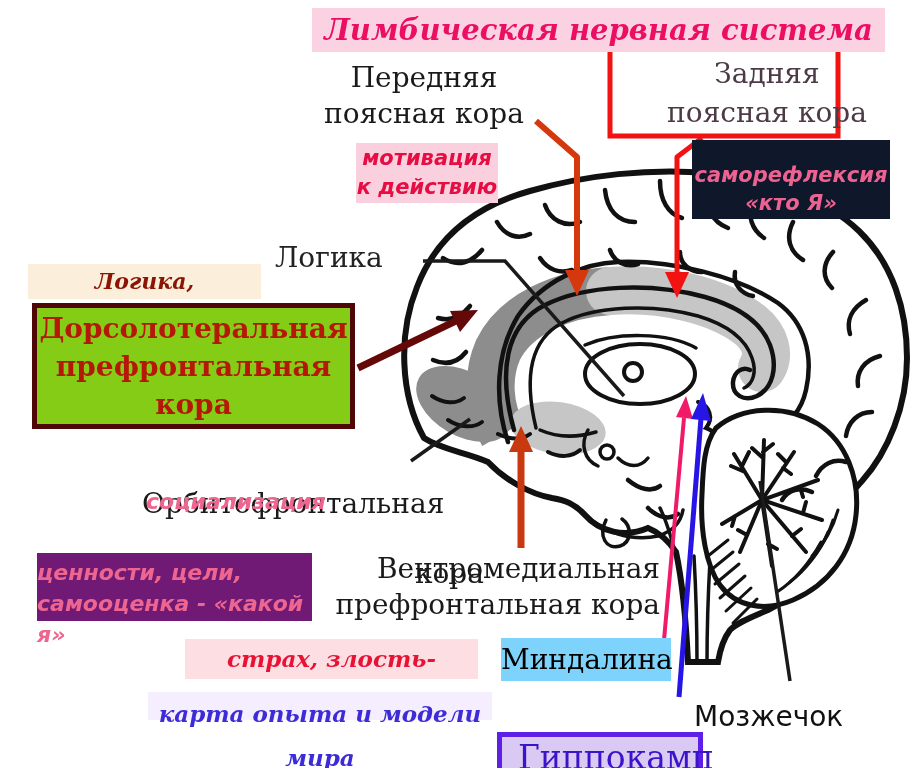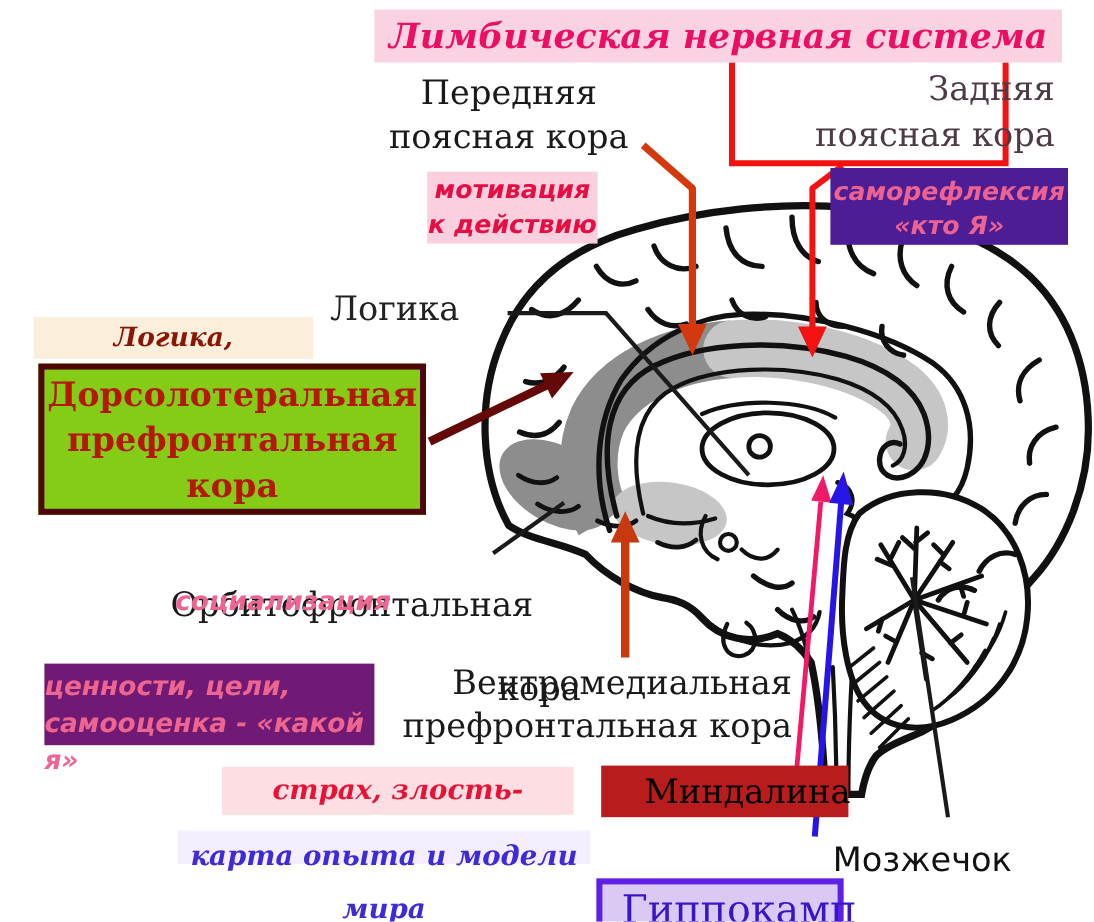--- a/index.html
+++ b/index.html
@@ -6,41 +6,41 @@
   body{width:912px;height:768px;position:relative;background:#ffffff;overflow:hidden;
        font-family:"DejaVu Serif",serif;}
   svg{position:absolute;left:0;top:0;z-index:1;}
   .label{position:absolute;z-index:2;white-space:pre-line;}
   .serif{font-family:"DejaVu Serif","Liberation Serif",serif;}
   .sans{font-family:"DejaVu Sans","Liberation Sans",sans-serif;}
 
   .title{left:312px;top:8px;width:573px;height:44px;line-height:44px;text-align:center;
          font-style:italic;font-weight:bold;font-size:29px;color:#EB0E62;background:#FBD2E2;}
   .lbl-ant{left:314px;top:60px;width:220px;text-align:center;font-size:28px;line-height:36px;color:#1A1A1A;}
-  .lbl-post{left:612px;top:54px;width:224px;text-align:right;font-size:28px;line-height:39px;color:#4C3A46;padding-left:43px;}
+  .lbl-post{left:612px;top:54px;width:224px;text-align:center;font-size:28px;line-height:39px;color:#4C3A46;padding-left:43px;}
   .note-motivation{left:356px;top:143px;width:142px;height:59px;background:#FBD0DE;color:#E50D42;
          font-style:italic;font-weight:bold;font-size:21px;text-align:center;line-height:29px;padding-top:1px;}
-  .note-selfref{left:692px;top:140px;width:198px;height:58px;background:#4c1d95;color:#ED6290;
-         font-style:italic;font-weight:bold;font-size:21px;text-align:center;line-height:28px;padding-top:6px;}
+  .note-selfref{left:692px;top:140px;width:198px;height:58px;background:#0f172a;color:#ED6290;
+         font-style:italic;font-weight:bold;font-size:21px;text-align:center;line-height:28px;padding-top:21px;}
   .lbl-thalamus{left:275px;top:241px;width:160px;font-size:28px;color:#222;}
   .note-logic{left:28px;top:264px;width:233px;height:35px;background:#FBEEDA;color:#8A1503;
          font-style:italic;font-weight:bold;font-size:22px;text-align:center;line-height:35px;}
   .box-dlpfc{left:32px;top:303px;width:313px;height:114px;border:5px solid #4F0606;background:#84cc16;
          color:#B51807;font-weight:bold;font-size:28px;text-align:center;line-height:38px;padding-top:2px;}
   .lbl-ofc{left:142px;top:451px;width:342px;font-size:28px;line-height:35px;color:#1A1A1A;}
   .lbl-ofc .l1{display:block;text-align:left;}
   .lbl-ofc .l2{display:block;text-align:right;}
   .note-social{left:146px;top:489px;font-style:italic;font-weight:bold;font-size:22px;color:#EE6590;}
   .note-values{left:37px;top:553px;width:270px;height:64px;background:#701a75;color:#EE6590;
          font-style:italic;font-weight:bold;font-size:22px;text-align:left;line-height:31px;padding:4px 5px 0 0;}
   .lbl-vmpfc{left:300px;top:551px;width:360px;font-size:28px;line-height:36px;text-align:right;color:#1A1A1A;}
   .note-fear{left:185px;top:639px;width:293px;height:40px;background:#FCDEE3;color:#E81235;
          font-style:italic;font-weight:bold;font-size:23px;text-align:center;line-height:40px;}
-  .box-amygdala{left:501px;top:638px;width:170px;height:43px;background:#b91c1c;color:#000;
-         font-size:28px;text-align:center;line-height:43px;padding-left:36px;}
+  .box-amygdala{left:501px;top:638px;width:170px;height:43px;background:#7dd3fc;color:#000;
+         font-size:28px;text-align:center;line-height:43px;}
   .note-map{left:148px;top:692px;width:344px;height:28px;background:#F5EEFE;color:#3D2BD8;
          font-style:italic;font-weight:bold;font-size:23px;text-align:center;line-height:44px;}
   .box-hippo{left:497px;top:732px;width:180px;height:42px;border:5px solid #5E20E6;background:#D9C9F3;
          color:#3A14C8;font-size:33px;text-align:center;line-height:42px;padding-left:16px;}
   .lbl-cereb{left:694px;top:700px;font-size:28px;color:#111;}
 </style>
 </head>
 <body>
 
 <svg width="912" height="768" viewBox="0 0 912 768">

